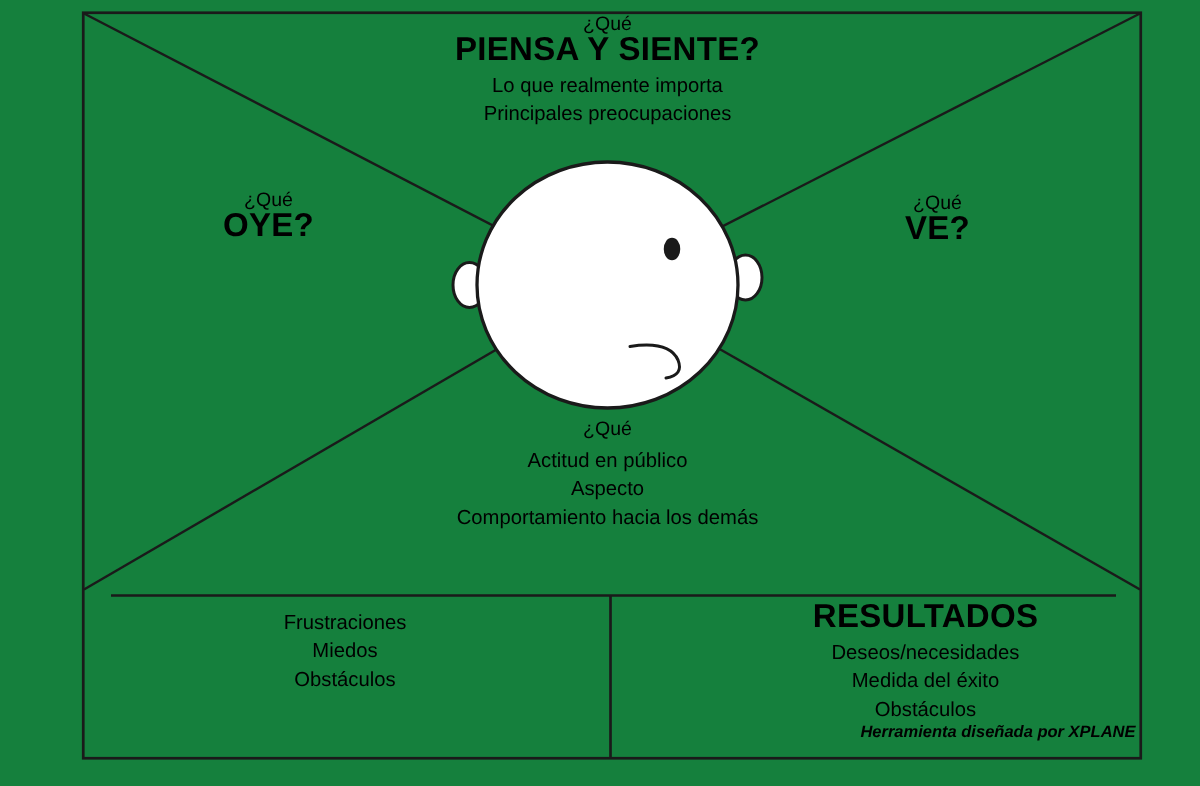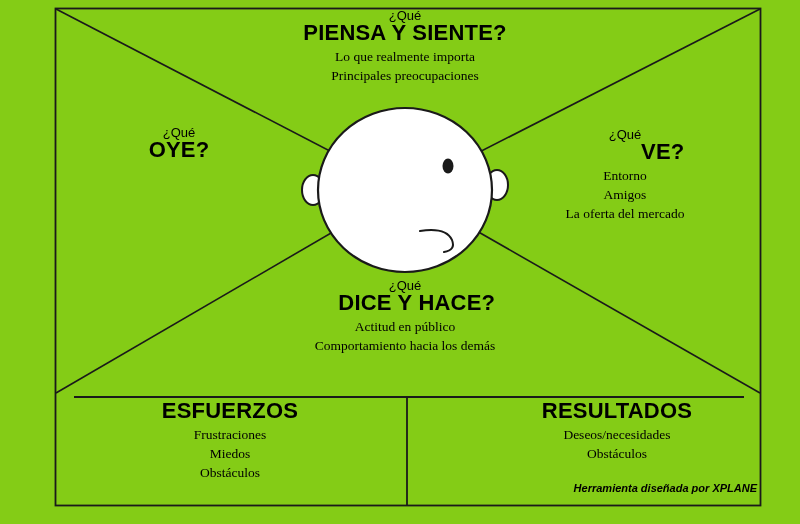--- a/index.html
+++ b/index.html
@@ -1,34 +1,34 @@
 <!DOCTYPE html>
 <html><head>
 <meta charset="utf-8">
 <style>
   html, body { margin: 0; padding: 0; background: #ffffff; }
   .canvas {
     position: relative;
     width: 800px;
     height: 524px;
-    background: #84cc16;
+    background: #15803d;
     font-family: "Liberation Sans", sans-serif;
     color: #000000;
     overflow: hidden;
   }
   .diagram-svg { position: absolute; left: 0; top: 0; width: 800px; height: 524px; }
   .sec {
     position: absolute;
     transform: translateX(-50%);
     text-align: center;
     white-space: nowrap;
   }
   .q   { font-size: 13px; line-height: 15px; }
   .t   { font-size: 22px; font-weight: 700; line-height: 20px; letter-spacing: 0.2px; text-align: right; }
-  .items { margin-top: 4px; font-size: 13.5px; line-height: 19px; font-family: Liberation Serif, serif; }
+  .items { margin-top: 4px; font-size: 13.5px; line-height: 19px; }
   .items div { white-space: nowrap; }
   #sec-think   { left: 405px; top: 8px; }
   #sec-hear    { left: 179px; top: 125px; }
   #sec-see     { left: 625px; top: 127px; }
   #sec-say     { left: 405px; top: 278px; }
   #sec-efforts { left: 230px; top: 401px; }
   #sec-results { left: 617px; top: 401px; }
   .footer-credit {
     position: absolute;
     right: 43px;
@@ -75,48 +75,43 @@
   </div>
 
   <div class="sec" id="sec-hear">
     <div class="q">¿Qué</div>
     <div class="t">OYE?</div>
   </div>
 
   <div class="sec" id="sec-see">
     <div class="q">¿Qué</div>
     <div class="t">VE?</div>
-    <div class="items">
-      <div>Entorno</div>
-      <div>Amigos</div>
-      <div>La oferta del mercado</div>
-    </div>
   </div>
 
   <div class="sec" id="sec-say">
     <div class="q">¿Qué</div>
-    <div class="t">DICE Y HACE?</div>
     <div class="items">
       <div>Actitud en público</div>
+      <div>Aspecto</div>
       <div>Comportamiento hacia los demás</div>
     </div>
   </div>
 
   <div class="sec" id="sec-efforts">
-    <div class="t">ESFUERZOS</div>
     <div class="items">
       <div>Frustraciones</div>
       <div>Miedos</div>
       <div>Obstáculos</div>
     </div>
   </div>
 
   <div class="sec" id="sec-results">
     <div class="t">RESULTADOS</div>
     <div class="items">
       <div>Deseos/necesidades</div>
+      <div>Medida del éxito</div>
       <div>Obstáculos</div>
     </div>
   </div>
 
   <div class="footer-credit">Herramienta diseñada por XPLANE</div>
 
 </div>
 
 </body></html>

